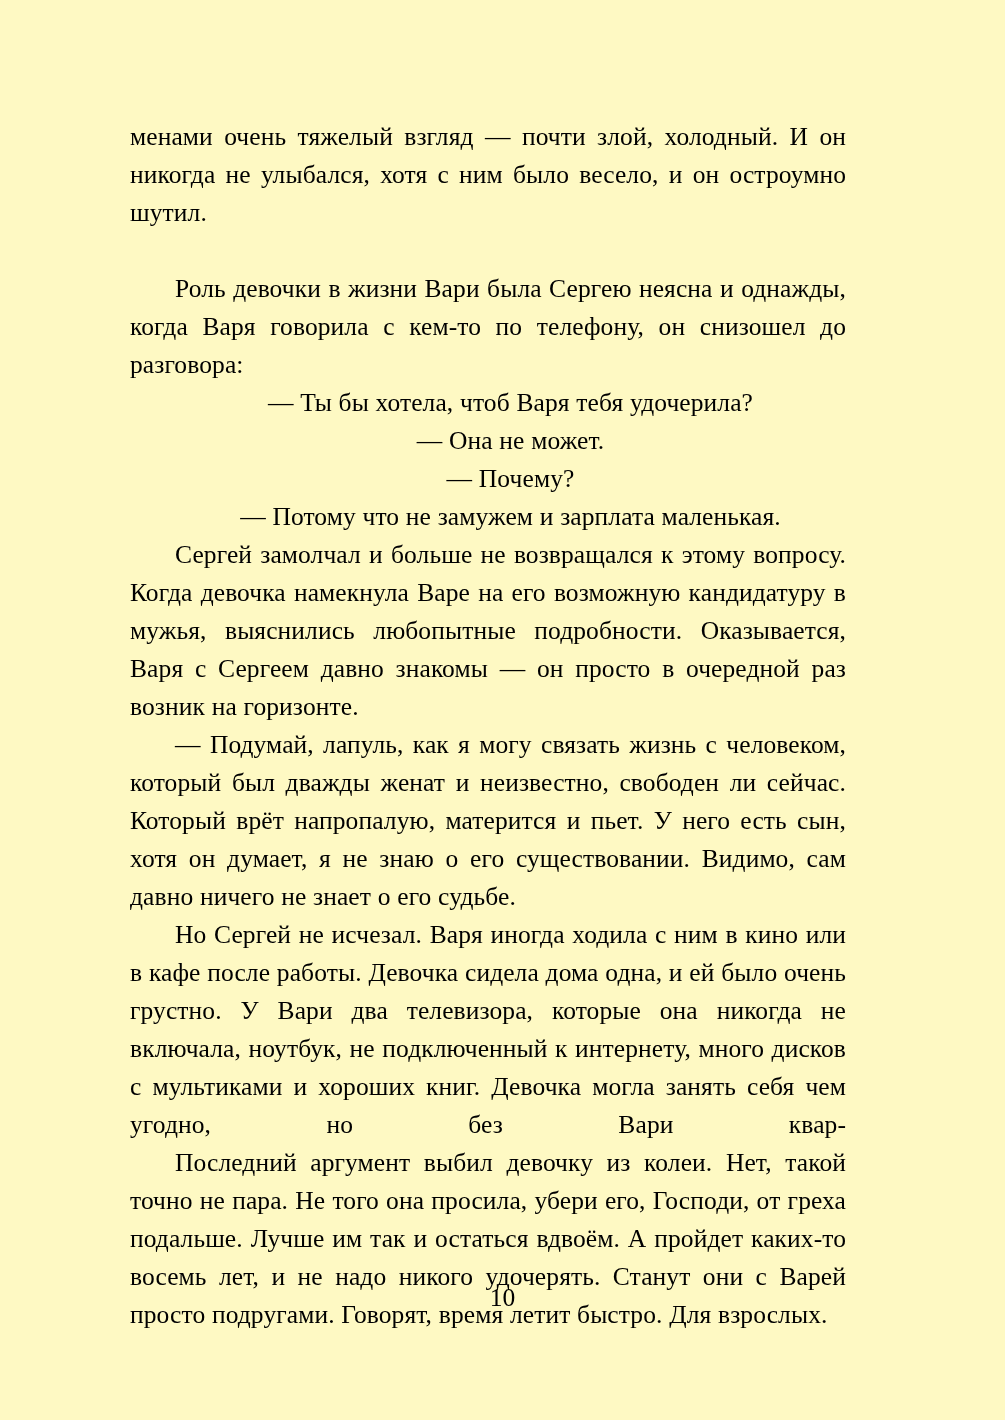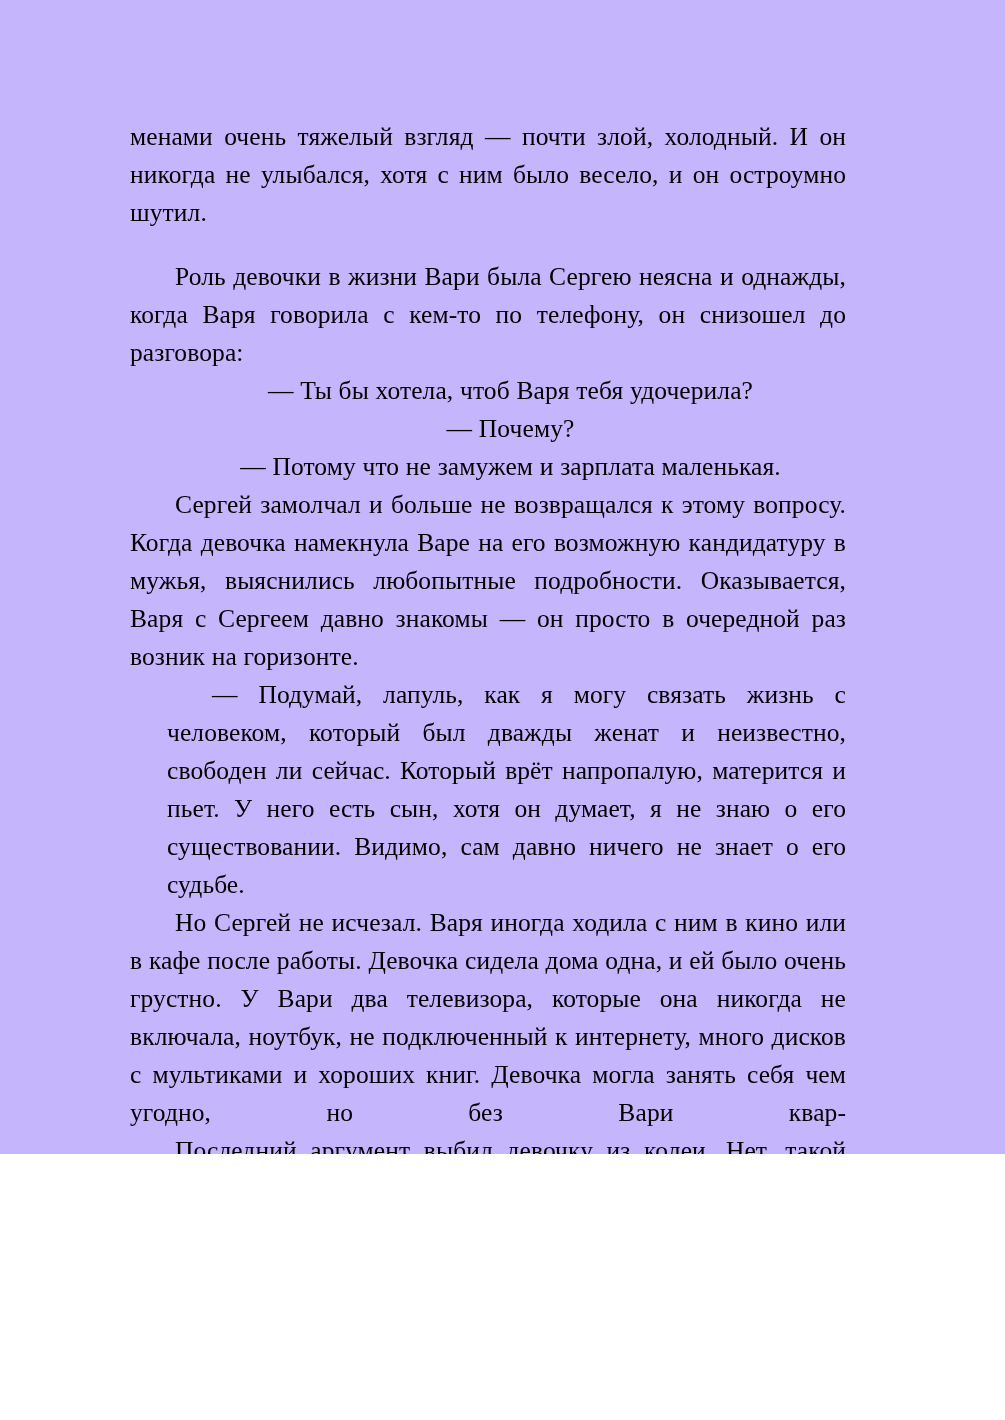--- a/index.html
+++ b/index.html
@@ -3,22 +3,22 @@
 <meta charset="utf-8">
 <style>
   html, body {
     margin: 0;
     padding: 0;
     background: #ffffff;
   }
   .page {
     position: relative;
     width: 1005px;
-    height: 1154px;
-    background: #c4b5fd;
+    height: 1420px;
+    background: #fef9c3;
     overflow: hidden;
     font-family: "Liberation Serif", "DejaVu Serif", serif;
     color: #000000;
   }
   .text-block {
     position: absolute;
     left: 130px;
     top: 118px;
     width: 716px;
   }
@@ -39,21 +39,21 @@
   }
   .para.indent {
     text-indent: 45px;
   }
   
   .para.dialogue {
     text-indent: 45px;
     text-align: center;
   }
   .gap-before {
-    margin-top: 26px;
+    margin-top: 38px;
   }
   
   .para.justify-all {
     text-align: justify;
     text-align-last: justify;
   }
   .page-number {
     position: absolute;
     left: 0;
     right: 0;
@@ -72,28 +72,29 @@
 
   <div class="text-block">
 
     <p class="para cont">менами очень тяжелый взгляд — почти злой, холодный. И он никогда не улыбался, хотя с ним было весело, и он остроумно шутил.</p>
 
     <p class="para indent gap-before">Роль девочки в жизни Вари была Сергею неясна и однажды, когда Варя говорила с кем-то по телефону, он снизошел до разговора:</p>
 
     <p class="para dialogue">— Ты бы хотела, чтоб Варя тебя удочерила?</p>
 
 
+    <p class="para dialogue">— Она не может.</p>
 
     <p class="para dialogue">— Почему?</p>
 
     <p class="para dialogue">— Потому что не замужем и зарплата маленькая.</p>
 
     <p class="para indent">Сергей замолчал и больше не возвращался к этому вопросу. Когда девочка намекнула Варе на его возможную кандидатуру в мужья, выяснились любопытные подробности. Оказывается, Варя с Сергеем давно знакомы — он просто в очередной раз возник на горизонте.</p>
 
-    <p class="para dialogue" style="text-align: justify; margin-left: 37px;">— Подумай, лапуль, как я могу связать жизнь с человеком, который был дважды женат и неизвестно, свободен ли сейчас. Который врёт напропалую, матерится и пьет. У него есть сын, хотя он думает, я не знаю о его существовании. Видимо, сам давно ничего не знает о его судьбе.</p>
+    <p class="para dialogue" style="text-align: justify;">— Подумай, лапуль, как я могу связать жизнь с человеком, который был дважды женат и неизвестно, свободен ли сейчас. Который врёт напропалую, матерится и пьет. У него есть сын, хотя он думает, я не знаю о его существовании. Видимо, сам давно ничего не знает о его судьбе.</p>
 
     <p class="para indent justify-all">Но Сергей не исчезал. Варя иногда ходила с ним в кино или в кафе после работы. Девочка сидела дома одна, и ей было очень грустно. У Вари два телевизора, которые она никогда не включала, ноутбук, не подключенный к интернету, много дисков с мультиками и хороших книг. Девочка могла занять себя чем угодно, но без Вари квар-</p>
 
     <p class="para indent">Последний аргумент выбил девочку из колеи. Нет, такой точно не пара. Не того она просила, убери его, Господи, от греха подальше. Лучше им так и остаться вдвоём. А пройдет каких-то восемь лет, и не надо никого удочерять. Станут они с Варей просто подругами. Говорят, время летит быстро. Для взрослых.</p>
 
   </div>
 
   <div class="page-number">10</div>
 
 </div>

